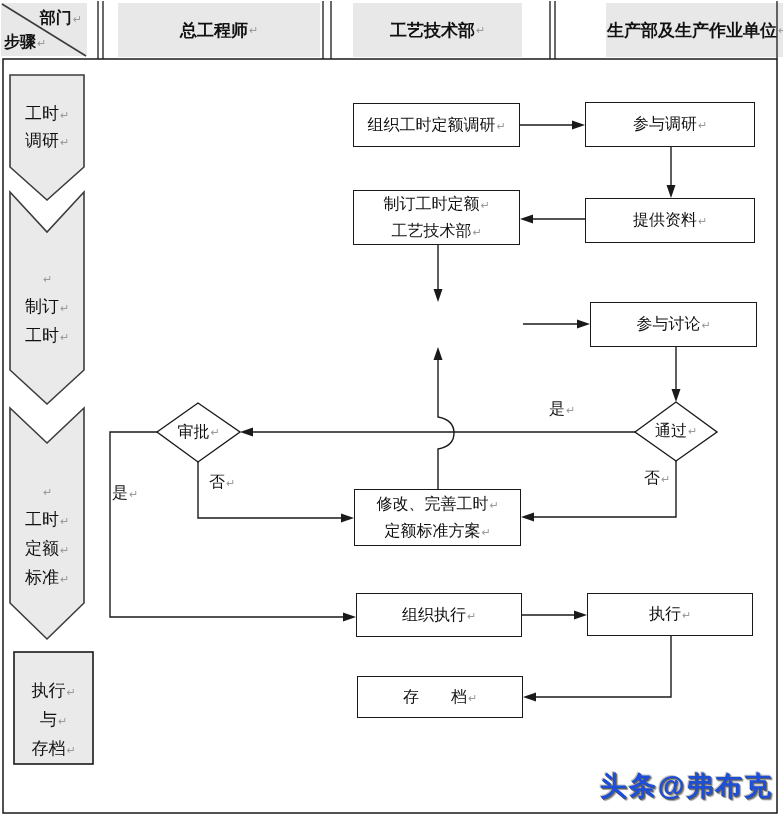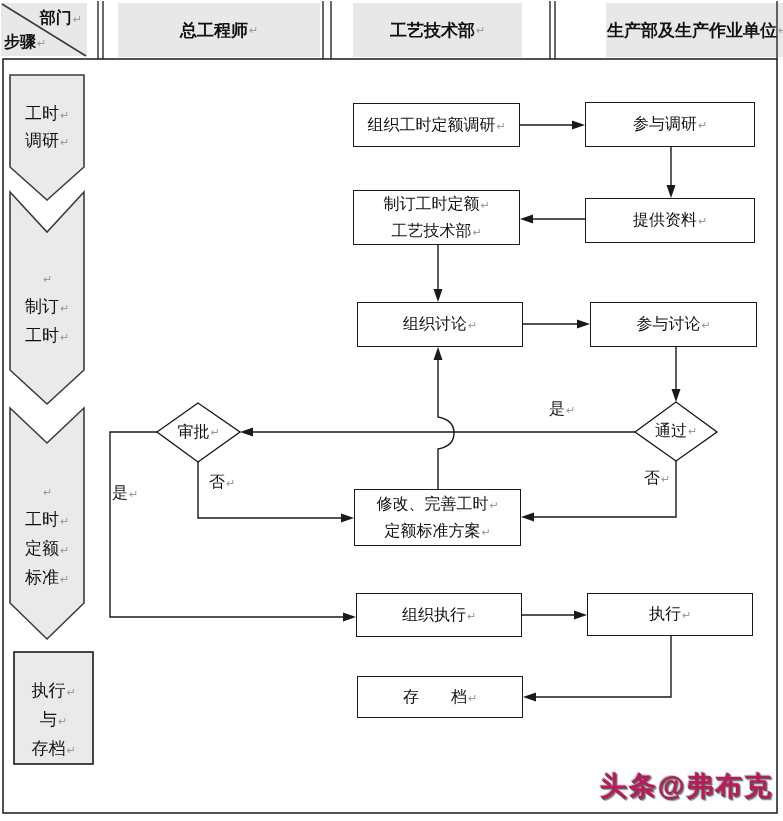--- a/index.html
+++ b/index.html
@@ -18,21 +18,21 @@
   .box{background:#fff;border:1.4px solid #1a1a1a;display:flex;flex-direction:column;
        align-items:center;justify-content:center;font-size:16px;line-height:25px;z-index:3;box-sizing:border-box;}
   
   .steptext{text-align:center;font-size:17px;line-height:27px;z-index:3;}
   
   .dlabel{display:flex;align-items:center;justify-content:center;font-size:16px;z-index:3;}
   .ynlabel{font-size:16px;z-index:3;}
   
   .rmark{color:#9a9a9a;font-size:11px;margin-left:1px;font-weight:normal;}
   
-  .watermark{z-index:3;font-size:27px;font-weight:bold;color:#be185d;letter-spacing:2px;
+  .watermark{z-index:3;font-size:27px;font-weight:bold;color:#1d4ed8;letter-spacing:2px;
              text-shadow:1px 1px 0 #5d5d5d, 2px 2px 1px #9a9a9a, -1px -1px 0 #c8c8c8;}
 </style>
 </head>
 <body>
 
 <div class="stage">
 
   <div class="abs corner" style="left:1px;top:3px;width:86px;height:53px;">
     <span class="top"><span>部门</span><span class="rmark">↵</span></span>
     <span class="bottom"><span>步骤</span><span class="rmark">↵</span></span>
@@ -144,23 +144,20 @@
 
   <div class="abs box" style="left:353px;top:190px;width:167px;height:55px;">
     <div><span>制订工时定额</span><span class="rmark">↵</span></div>
     <div><span>工艺技术部</span><span class="rmark">↵</span></div>
   </div>
 
   <div class="abs box" style="left:585px;top:198px;width:170px;height:45px;">
     <div><span>提供资料</span><span class="rmark">↵</span></div>
   </div>
 
-  <div class="abs box" style="left:357px;top:302px;width:166px;height:45px;">
-    <div><span>组织讨论</span><span class="rmark">↵</span></div>
-  </div>
 
   <div class="abs box" style="left:590px;top:302px;width:167px;height:45px;">
     <div><span>参与讨论</span><span class="rmark">↵</span></div>
   </div>
 
   <div class="abs box" style="left:354px;top:489px;width:167px;height:57px;">
     <div><span>修改、完善工时</span><span class="rmark">↵</span></div>
     <div><span>定额标准方案</span><span class="rmark">↵</span></div>
   </div>
 

